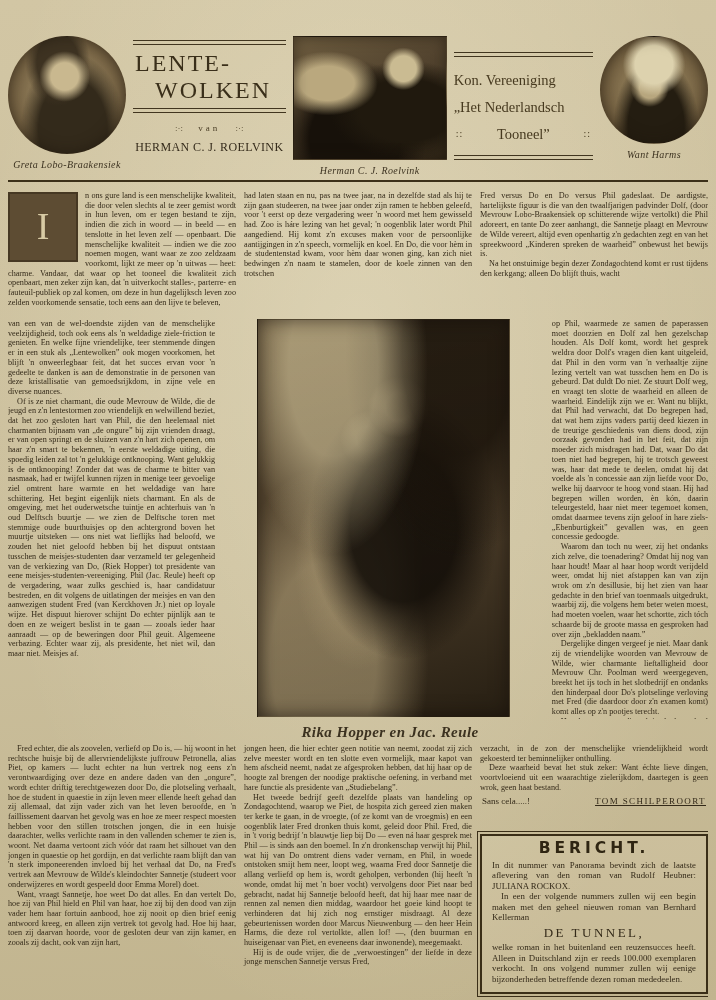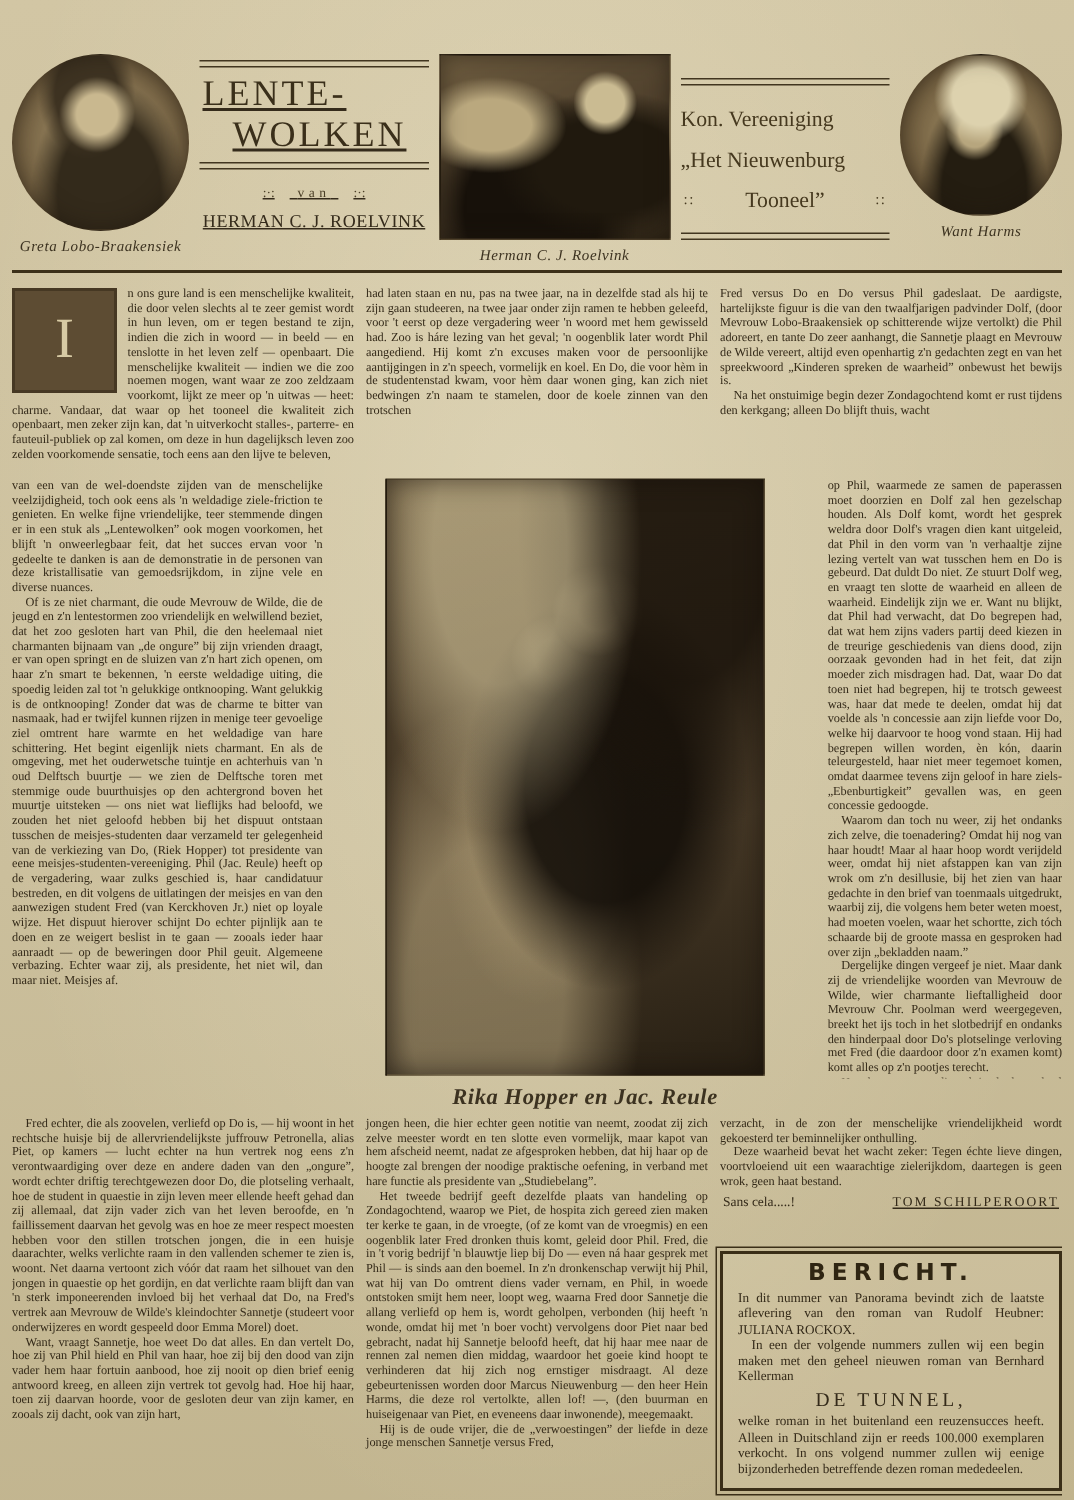--- a/index.html
+++ b/index.html
@@ -23,21 +23,21 @@
     background-image:radial-gradient(circle at 50% 26%,#ddd2ae 0 20%,transparent 33%),
       radial-gradient(circle at 46% 48%,#b7a67e 0 13%,transparent 24%),
       radial-gradient(ellipse at 52% 85%,#241d11 0 36%,transparent 55%),
       radial-gradient(circle,#a6936b,#6b583a 75%);}
   .ph-center{width:152px;height:122px;border:1px solid rgba(40,30,15,.4);
     background-image:radial-gradient(ellipse at 22% 38%,#baa87e .5% 16%,transparent 30%),
       radial-gradient(circle at 72% 26%,#cabb92 0 9%,transparent 15%),
       radial-gradient(ellipse at 74% 60%,#20190e 0 30%,transparent 48%),
       radial-gradient(ellipse at 40% 85%,#17110a 0 35%,transparent 55%),
       linear-gradient(150deg,#6d5c3f,#463827 70%,#2e2516);}
-  .title-block{width:160px;padding-top:4px;text-decoration:underline;}
+  .title-block{width:160px;padding-top:4px;}
   .rule-double{height:3px;border-top:1px solid #41351f;border-bottom:1px solid #41351f;}
   h1{margin:5px 0 4px;font-size:24px;font-weight:normal;letter-spacing:2px;line-height:1.12;color:#3a2f1a;}
   h1 .t1{display:block;text-align:left;padding-left:2px;}
   h1 .t2{display:block;padding-left:22px;}
   .van-row{text-align:center;font-size:9px;letter-spacing:3px;margin:10px 0 7px;color:#4a3e26;}
   .van-row .decor{letter-spacing:0;margin:0 10px;}
   .author{font-size:12px;text-align:center;letter-spacing:.4px;white-space:nowrap;margin-bottom:8px;}
   .company-block{width:146px;padding-top:16px;}
   .company-inner{padding:10px 0 8px;font-size:14.5px;line-height:1.85;text-align:left;color:#46391f;}
   .company-l3{display:flex;justify-content:space-between;align-items:center;padding:0 2px;}
@@ -108,21 +108,21 @@
 
     <figure>
       <div class="ph ph-center"></div>
       <figcaption>Herman C. J. Roelvink</figcaption>
     </figure>
 
     <div class="company-block">
       <div class="rule-double"></div>
       <div class="company-inner">
         <div>Kon. Vereeniging</div>
-        <div>„Het Nieuwenburg</div>
+        <div>„Het Nederlandsch</div>
         <div class="company-l3">
           <span class="decor">::</span>
           <span>Tooneel”</span>
           <span class="decor">::</span>
         </div>
       </div>
       <div class="rule-double"></div>
     </div>
 
     <figure>
@@ -170,21 +170,21 @@
         <p>Fred echter, die als zoovelen, verliefd op Do is, — hij woont in het rechtsche huisje bij de allervriendelijkste juffrouw Petronella, alias Piet, op kamers — lucht echter na hun vertrek nog eens z'n verontwaardiging over deze en andere daden van den „ongure”, wordt echter driftig terechtgewezen door Do, die plotseling verhaalt, hoe de student in quaestie in zijn leven meer ellende heeft gehad dan zij allemaal, dat zijn vader zich van het leven beroofde, en 'n faillissement daarvan het gevolg was en hoe ze meer respect moesten hebben voor den stillen trotschen jongen, die in een huisje daarachter, welks verlichte raam in den vallenden schemer te zien is, woont. Net daarna vertoont zich vóór dat raam het silhouet van den jongen in quaestie op het gordijn, en dat verlichte raam blijft dan van 'n sterk imponeerenden invloed bij het verhaal dat Do, na Fred's vertrek aan Mevrouw de Wilde's kleindochter Sannetje (studeert voor onderwijzeres en wordt gespeeld door Emma Morel) doet.</p>
         <p>Want, vraagt Sannetje, hoe weet Do dat alles. En dan vertelt Do, hoe zij van Phil hield en Phil van haar, hoe zij bij den dood van zijn vader hem haar fortuin aanbood, hoe zij nooit op dien brief eenig antwoord kreeg, en alleen zijn vertrek tot gevolg had. Hoe hij haar, toen zij daarvan hoorde, voor de gesloten deur van zijn kamer, en zooals zij dacht, ook van zijn hart,</p>
       </div>
       <div class="col">
         <p class="cont">jongen heen, die hier echter geen notitie van neemt, zoodat zij zich zelve meester wordt en ten slotte even vormelijk, maar kapot van hem afscheid neemt, nadat ze afgesproken hebben, dat hij haar op de hoogte zal brengen der noodige praktische oefening, in verband met hare functie als presidente van „Studiebelang”.</p>
         <p>Het tweede bedrijf geeft dezelfde plaats van handeling op Zondagochtend, waarop we Piet, de hospita zich gereed zien maken ter kerke te gaan, in de vroegte, (of ze komt van de vroegmis) en een oogenblik later Fred dronken thuis komt, geleid door Phil. Fred, die in 't vorig bedrijf 'n blauwtje liep bij Do — even ná haar gesprek met Phil — is sinds aan den boemel. In z'n dronkenschap verwijt hij Phil, wat hij van Do omtrent diens vader vernam, en Phil, in woede ontstoken smijt hem neer, loopt weg, waarna Fred door Sannetje die allang verliefd op hem is, wordt geholpen, verbonden (hij heeft 'n wonde, omdat hij met 'n boer vocht) vervolgens door Piet naar bed gebracht, nadat hij Sannetje beloofd heeft, dat hij haar mee naar de rennen zal nemen dien middag, waardoor het goeie kind hoopt te verhinderen dat hij zich nog ernstiger misdraagt. Al deze gebeurtenissen worden door Marcus Nieuwenburg — den heer Hein Harms, die deze rol vertolkte, allen lof! —, (den buurman en huiseigenaar van Piet, en eveneens daar inwonende), meegemaakt.</p>
         <p>Hij is de oude vrijer, die de „verwoestingen” der liefde in deze jonge menschen Sannetje versus Fred,</p>
       </div>
       <div class="col">
         <p class="cont">verzacht, in de zon der menschelijke vriendelijkheid wordt gekoesterd ter beminnelijker onthulling.</p>
-        <p>Deze waarheid bevat het wacht zeker: Tegen échte lieve dingen, voortvloeiend uit een waarachtige zielerijkdom, daartegen is geen wrok, geen haat bestand.</p>
+        <p>Deze waarheid bevat het stuk zeker: Want échte lieve dingen, voortvloeiend uit een waarachtige zielerijkdom, daartegen is geen wrok, geen haat bestand.</p>
         <div class="sig-row">
           <span>Sans cela.....!</span>
           <span class="sig-name">TOM SCHILPEROORT</span>
         </div>
         <div class="bericht">
           <h2>BERICHT.</h2>
           <p class="cont">In dit nummer van Panorama bevindt zich de laatste aflevering van den roman van Rudolf Heubner: JULIANA ROCKOX.</p>
           <p>In een der volgende nummers zullen wij een begin maken met den geheel nieuwen roman van Bernhard Kellerman</p>
           <p class="book-title">DE TUNNEL,</p>
           <p class="cont">welke roman in het buitenland een reuzensucces heeft. Alleen in Duitschland zijn er reeds 100.000 exemplaren verkocht. In ons volgend nummer zullen wij eenige bijzonderheden betreffende dezen roman mededeelen.</p>

